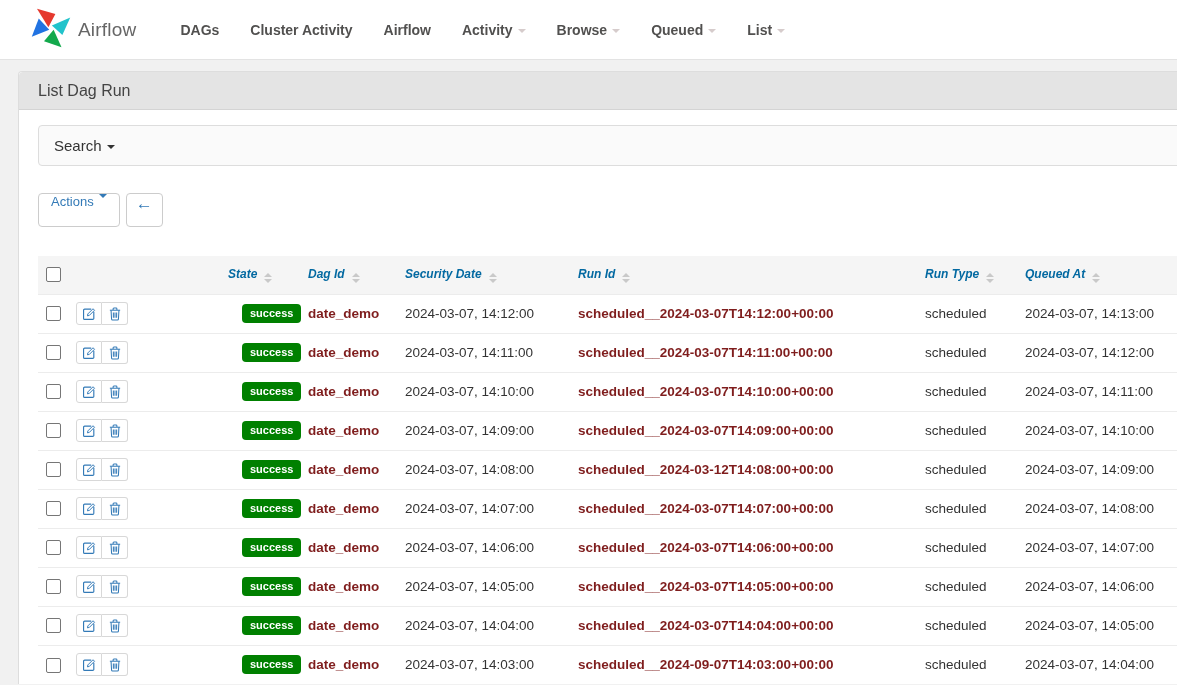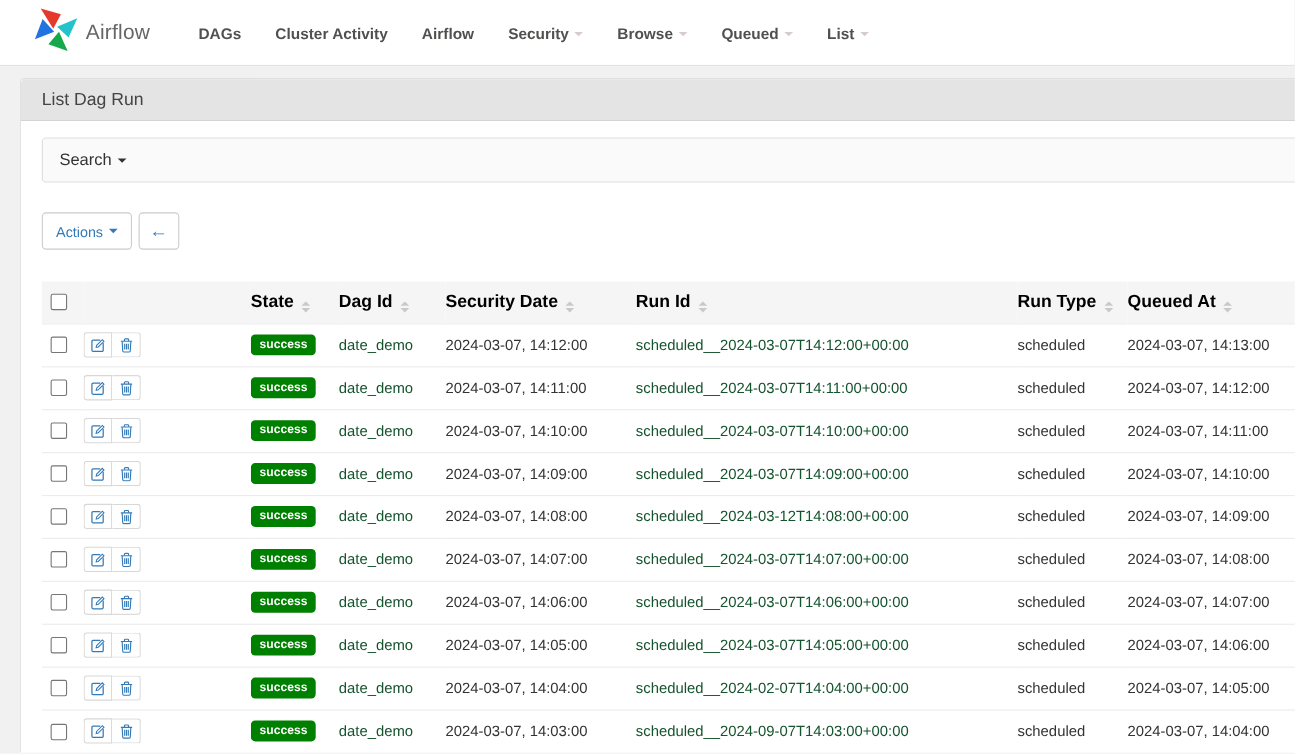--- a/index.html
+++ b/index.html
@@ -26,72 +26,72 @@
   
   .search-bar { height:41px; line-height:39px; background:#fafafa; border:1px solid #ddd;
     border-radius:4px; padding-left:15px; font-size:15px; color:#333; cursor:pointer; margin-bottom:27px; }
   .caret-dk { display:inline-block; width:0; height:0; margin-left:5px; vertical-align:2px;
     border-left:4px solid transparent; border-right:4px solid transparent; border-top:4px solid #333; }
 
   
   .toolbar { display:flex; gap:6px; margin-bottom:29px; }
   .btn { background:#fff; border:1px solid #ccc; border-radius:4px; color:#337ab7;
     font-size:13px; font-family:inherit; height:34px; padding:0 12px; cursor:pointer;
-    display:inline-flex; align-items:center; }
+    display:inline-flex; }
   .caret-bl { display:inline-block; width:0; height:0; margin-left:5px;
     border-left:4px solid transparent; border-right:4px solid transparent; border-top:4px solid #337ab7; }
   .btn-back { font-size:17px; padding:0 9px; }
 
   
   table { width:100%; border-collapse:collapse; table-layout:fixed; }
   thead tr { background:#f5f5f5; }
   th, td { text-align:left; vertical-align:middle; padding:0 10px 0 0; height:38px; }
   tbody td { height:39px; border-top:1px solid #ececec; }
-  th { font-size:16px; font-weight:bold; color:#000000; white-space:nowrap; }
+  th { font-size:12px; font-weight:bold; color:#0369a1; white-space:nowrap;font-style:italic; }
   td { font-size:13.5px; color:#333; white-space:nowrap; overflow:hidden; }
   .th-link { cursor:pointer; }
   .sort-icon { display:inline-flex; flex-direction:column; gap:2px; margin-left:7px; vertical-align:1px; }
   .sort-icon i { display:block; width:0; height:0; border-left:4px solid transparent; border-right:4px solid transparent; }
   .sort-icon .up { border-bottom:4px solid #c9c9c9; }
   .sort-icon .dn { border-top:4px solid #c9c9c9; }
 
   .cb { display:inline-block; width:15px; height:15px; background:#fff; border:1px solid #767676;
     border-radius:2px; vertical-align:middle; cursor:pointer; }
   .cb-cell { padding-left:8px; }
 
   .btn-group { display:inline-flex; }
   .icon-btn { width:26px; height:23px; background:#fff; border:1px solid #d8d8d8;
     display:inline-flex; align-items:center; justify-content:center; cursor:pointer; padding:0; }
   .icon-btn:first-child { border-radius:3px 0 0 3px; }
   .icon-btn + .icon-btn { border-left:none; border-radius:0 3px 3px 0; }
 
   .badge { display:inline-block; background:#008000; color:#fff; font-size:11px; font-weight:bold;
-    padding:4px 8px; border-radius:4px; line-height:1; }
-  a.cell-link { color:#14532d; text-decoration:none; cursor:pointer; }
+    padding:4px 8px; border-radius:4px; line-height:1;margin-left:14px; }
+  a.cell-link { color:#7f1d1d; text-decoration:none; cursor:pointer;font-weight:bold; }
 </style>
 </head>
 <body>
 
 <div class="navbar">
   <div class="brand">
     <span>
       <svg width="42" height="44" viewBox="0 0 48 48">
         <path d="M8,2 L29,8 L21,23 Z" fill="#e5392e"></path>
         <path d="M46,12 L37,32 L25,21 Z" fill="#22c3cb"></path>
         <path d="M36,46 L16,39 L27,26 Z" fill="#13a94c"></path>
         <path d="M2,34 L10,13 L22,26 Z" fill="#2173e2"></path>
       </svg>
     </span>
     <span class="brand-name">Airflow</span>
   </div>
   <div class="nav-items">
     <span class="nav-item">DAGs</span>
     <span class="nav-item">Cluster Activity</span>
     <span class="nav-item">Airflow</span>
-    <span class="nav-item"><span>Security</span><i class="caret-lt"></i></span>
+    <span class="nav-item"><span>Activity</span><i class="caret-lt"></i></span>
     <span class="nav-item"><span>Browse</span><i class="caret-lt"></i></span>
     <span class="nav-item"><span>Queued</span><i class="caret-lt"></i></span>
     <span class="nav-item"><span>List</span><i class="caret-lt"></i></span>
   </div>
 </div>
 
 <div class="content">
   <div class="panel">
     <div class="panel-heading">List Dag Run</div>
     <div class="panel-body">
@@ -411,21 +411,21 @@
                         <path d="M2.4 3.8 l0.6 10.2 a1.1 1.1 0 0 0 1.1 1 h5.8 a1.1 1.1 0 0 0 1.1 -1 l0.6 -10.2"></path>
                         <path d="M5.1 6.2 v6.2 M7 6.2 v6.2 M8.9 6.2 v6.2"></path>
                       </g>
                     </svg>
                   </button>
                 </span>
               </td>
               <td><span class="badge">success</span></td>
               <td><a class="cell-link">date_demo</a></td>
               <td><span>2024-03-07, 14:04:00</span></td>
-              <td><a class="cell-link">scheduled__2024-02-07T14:04:00+00:00</a></td>
+              <td><a class="cell-link">scheduled__2024-03-07T14:04:00+00:00</a></td>
               <td><span>scheduled</span></td>
               <td><span>2024-03-07, 14:05:00</span></td>
             </tr>
 
             <tr>
               <td class="cb-cell"><span class="cb"></span></td>
               <td>
                 <span class="btn-group">
                   <button class="icon-btn">
                     <svg width="14" height="14" viewBox="0 0 16 16">

